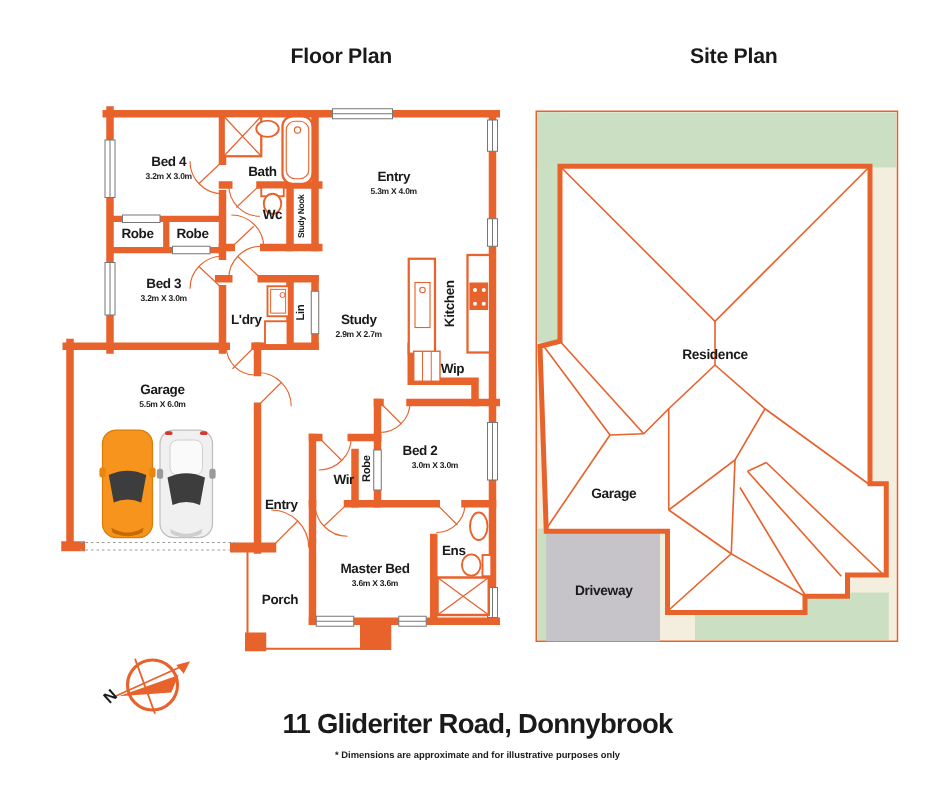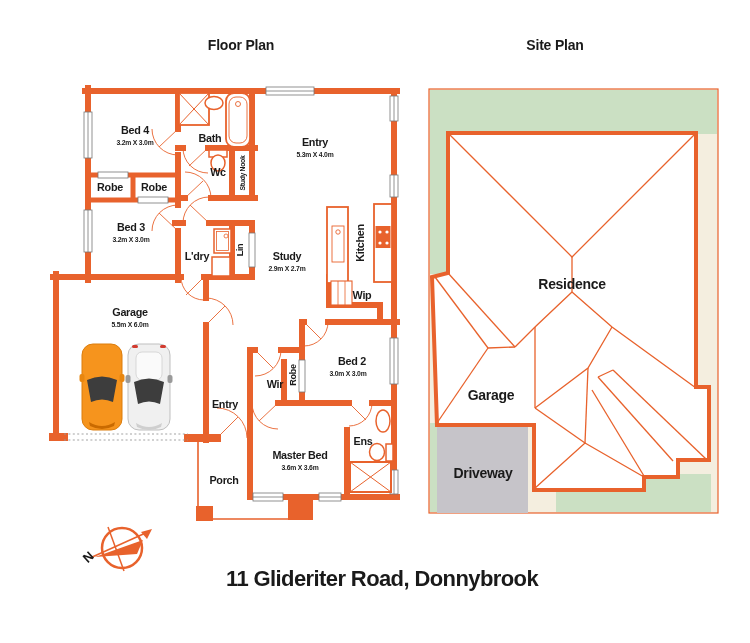--- a/index.html
+++ b/index.html
@@ -6,22 +6,22 @@
   #canvas{position:relative;width:750px;height:643px;background:#ffffff;overflow:hidden;
           font-family:"Liberation Sans", sans-serif;color:#1a1a1a;}
   svg{position:absolute;left:0;top:0;}
   .lbl{position:absolute;transform:translate(-50%,-50%);font-weight:700;font-size:10.8px;
        letter-spacing:-0.3px;white-space:nowrap;color:#1a1a1a;}
   .dims{position:absolute;transform:translate(-50%,-50%);font-weight:700;font-size:6.8px;
         letter-spacing:-0.2px;white-space:nowrap;color:#1a1a1a;}
   .rot{transform:translate(-50%,-50%) rotate(-90deg);}
   .small{font-size:6.8px;}
   .mid{font-size:9px;}
-  .title{font-size:14px;letter-spacing:-0.2px;}
-  .site-lbl{font-size:14px;letter-spacing:-0.3px;}
+  .title{font-size:17px;letter-spacing:-0.2px;margin-left:32px;}
+  .site-lbl{font-size:11px;letter-spacing:-0.3px;}
   .address{font-size:22px;letter-spacing:-0.6px;}
   .disclaimer{font-size:7.5px;letter-spacing:0;}
   .compass-n{font-size:13px;font-weight:800;transform:translate(-50%,-50%) rotate(-42deg);}
 </style>
 </head>
 <body>
 
 <div id="canvas">
 
 <svg width="750" height="643" viewBox="0 0 750 643">
@@ -223,31 +223,32 @@
   <div class="lbl" style="left:131px;top:227px">Bed 3</div>
   <div class="dims" style="left:131px;top:239px">3.2m X 3.0m</div>
   <div class="lbl" style="left:197px;top:256px">L'dry</div>
   <div class="lbl rot mid" style="left:240px;top:250px">Lin</div>
   <div class="lbl" style="left:287px;top:256px">Study</div>
   <div class="dims" style="left:287px;top:268px">2.9m X 2.7m</div>
   <div class="lbl rot" style="left:360px;top:243px">Kitchen</div>
   <div class="lbl" style="left:130px;top:312px">Garage</div>
   <div class="dims" style="left:130px;top:324px">5.5m X 6.0m</div>
   <div class="lbl" style="left:362px;top:295px">Wip</div>
-  <div class="lbl" style="left:352px;top:361px">Bed 2</div>
+  <div class="lbl" style="left:336px;top:361px">Bed 2</div>
   <div class="dims" style="left:348px;top:373px">3.0m X 3.0m</div>
   <div class="lbl" style="left:275px;top:384px">Wir</div>
   <div class="lbl rot mid" style="left:293px;top:375px">Robe</div>
   <div class="lbl" style="left:225px;top:404px">Entry</div>
   <div class="lbl" style="left:300px;top:455px">Master Bed</div>
   <div class="dims" style="left:300px;top:467px">3.6m X 3.6m</div>
   <div class="lbl" style="left:363px;top:441px">Ens</div>
   <div class="lbl" style="left:224px;top:480px">Porch</div>
 
   <div class="lbl site-lbl" style="left:572px;top:284px">Residence</div>
   <div class="lbl site-lbl" style="left:491px;top:395px">Garage</div>
   <div class="lbl site-lbl" style="left:483px;top:473px">Driveway</div>
 
   <div class="lbl compass-n" style="left:88px;top:557px">N</div>
 
   <div class="lbl address" style="left:382px;top:579px">11 Glideriter Road, Donnybrook</div>
+  <div class="lbl disclaimer" style="left:382px;top:604px">* Dimensions are approximate and for illustrative purposes only</div>
 
 </div>
 
 </body></html>

